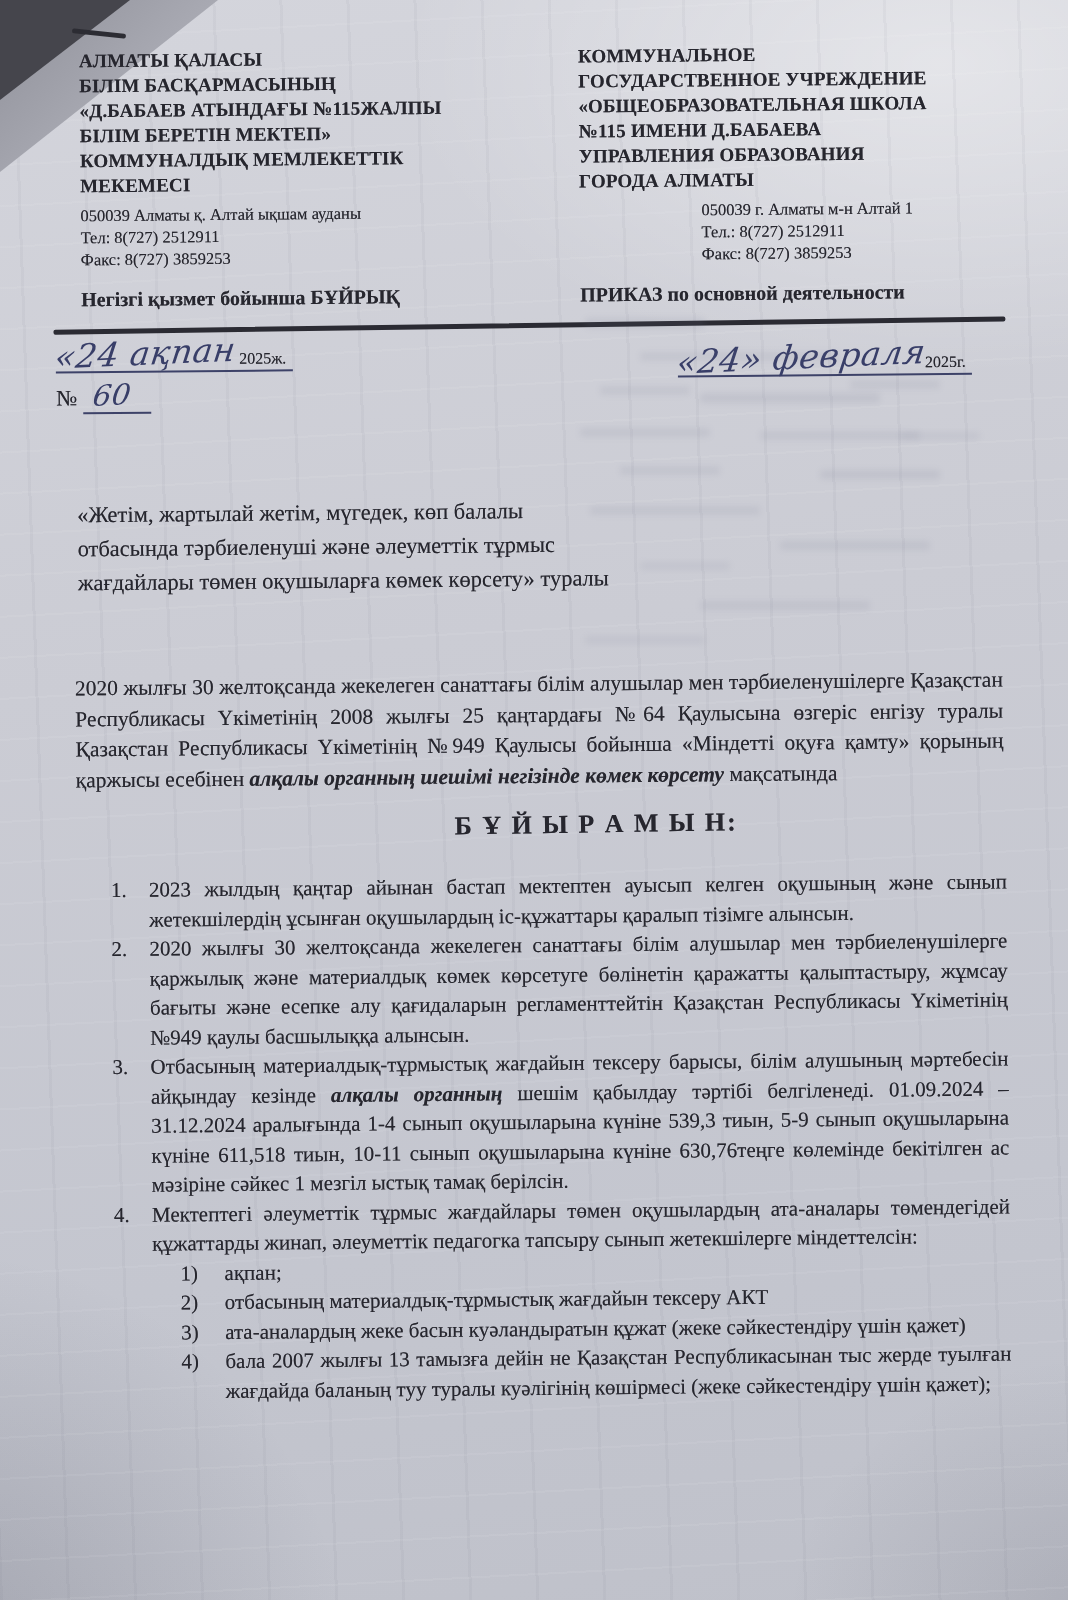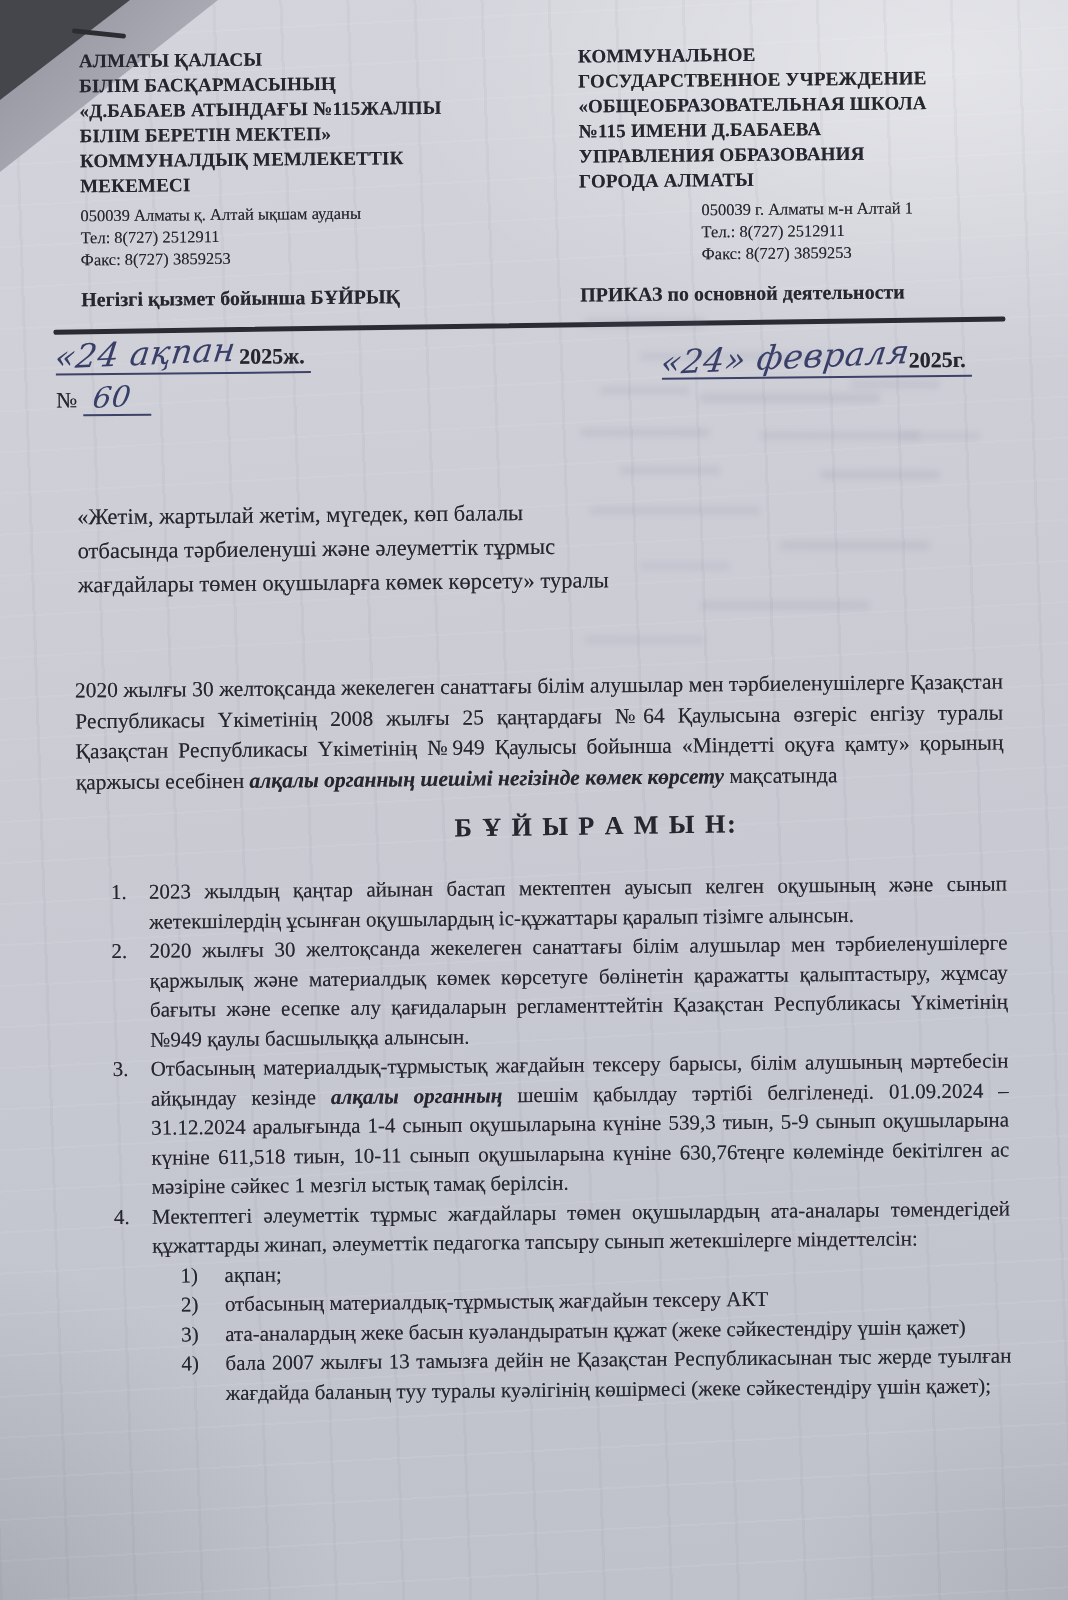--- a/index.html
+++ b/index.html
@@ -53,21 +53,21 @@
   .rule { margin:16px 58px 0 58px; height:5px; background:#2b2b33; transform:rotate(-0.25deg); border-radius:2px; }
   .date-row { display:flex; justify-content:space-between; align-items:flex-start; padding:7px 92px 0 60px; }
   .hand {
     font-style:italic; color:#383e68; display:inline-block;
     transform:skewX(-10deg) rotate(-2deg);
     font-size:33px; line-height:30px; letter-spacing:0.5px;
     font-family:"DejaVu Serif",serif;
     text-shadow:none;
   }
   .underlined { border-bottom:2.5px solid #3d4268; padding:0 6px 2px 0; display:inline-block; }
-  .printed-date { font-size:22px;font-weight:bold; }
+  .printed-date { font-size:16px; }
   .num-line { margin-top:7px; font-size:22px; }
   .num-hand-wrap { display:inline-block; border-bottom:2.5px solid #3d4268; padding:0 20px 1px 10px; margin-left:6px; }
   .num-hand { font-size:29px; }
   .date-right-wrap { margin-top:10px; }
   .title { padding:84px 0 0 80px; font-size:22.5px; line-height:34px; }
   .preamble { margin:73px 64px 0 76px; font-size:21.5px; line-height:30.5px; text-align:justify; text-align-last:left; }
   .emph { font-weight:bold; font-style:italic; }
   .order-heading {
     margin-top:19px; text-align:center; font-weight:bold; font-size:26px;
     letter-spacing:2px; transform:translateX(62px) rotate(-0.3deg);

